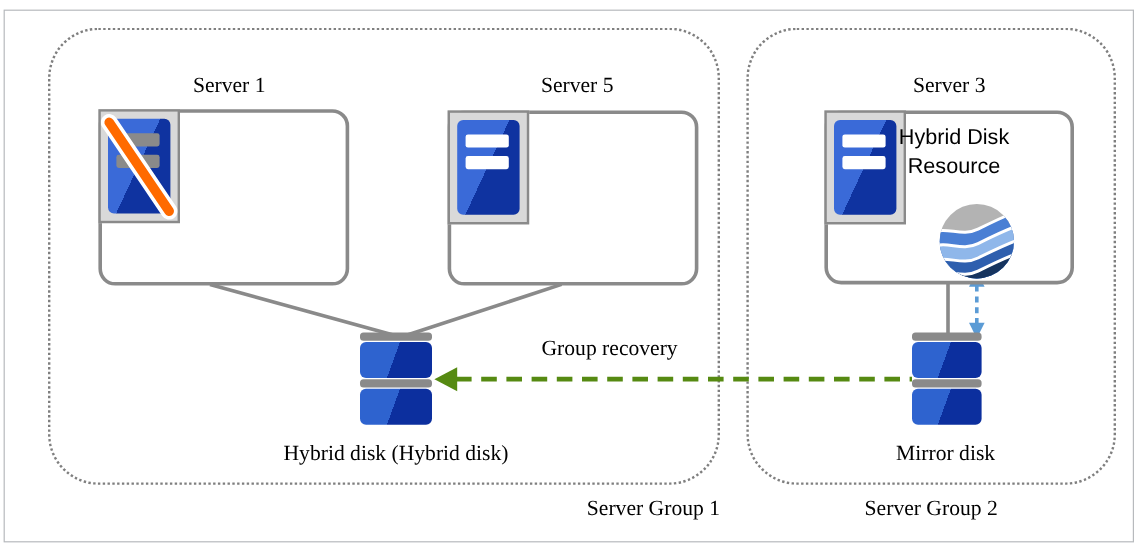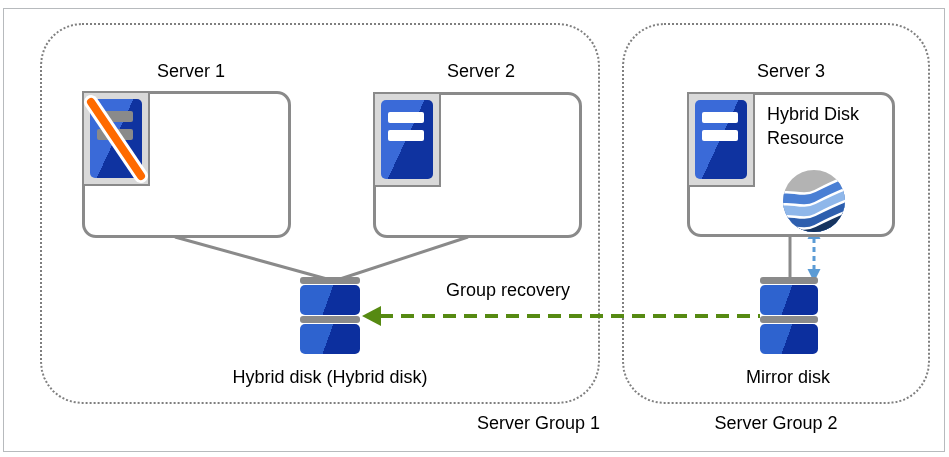--- a/index.html
+++ b/index.html
@@ -12,36 +12,36 @@
     border:1px solid #b7babd;
   }
   .group {
     position:absolute; border:2px dotted #7f7f7f; border-radius:42px;
     box-sizing:border-box; background:transparent;
   }
   #group1 { left:40px; top:23px; width:560px; height:381px; }
   #group2 { left:622px; top:23px; width:308px; height:381px; }
 
   .txt { position:absolute; font-size:18px; line-height:21px; white-space:nowrap; }
-  .center { text-align:center; }
+  .center { text-align:center;font-family:Liberation Serif, serif; }
 
   #s1name { left:111px; top:61px; width:160px; }
   #s2name { left:401px; top:61px; width:160px; }
   #s3name { left:711px; top:61px; width:160px; }
 
   #group1-label { left:40px;  top:413px; width:560px;text-align:right; }
   #group2-label { left:622px; top:413px; width:308px; }
 
   #disk1-label { left:205px; top:367px; width:250px; }
   #disk2-label { left:713px; top:367px; width:150px; }
 
   #mirror-label { left:428px; top:280px; width:160px; }
 
   #resource-label {
-    left:767px; top:102px; width:122px; white-space:normal; line-height:24px;
+    left:734px; top:102px; width:122px; white-space:normal; line-height:24px;text-align:center;
   }
 
   .server-box {
     position:absolute; background:#fff; border:3px solid #8a8a8a;
     border-radius:14px; box-sizing:border-box;
   }
   #s1box { left:82px;  top:91px; width:209px; height:147px; }
   #s2box { left:373px; top:92px; width:209px; height:146px; }
   #s3box { left:687px; top:92px; width:208px; height:145px; }
 
@@ -108,21 +108,21 @@
       <line x1="380" y1="316" x2="760" y2="316" stroke="#568a12" stroke-width="4" stroke-dasharray="13 8"></line>
       <polygon points="362,316 381,306 381,326" fill="#568a12"></polygon>
     </g>
   </svg>
 
   <div class="server-box" id="s1box"></div>
   <div class="server-box" id="s2box"></div>
   <div class="server-box" id="s3box"></div>
 
   <div class="txt center" id="s1name">Server 1</div>
-  <div class="txt center" id="s2name">Server 2</div>
+  <div class="txt center" id="s2name">Server 5</div>
   <div class="txt center" id="s3name">Server 3</div>
 
   <div class="server-icon failed" id="s1icon">
     <div class="tower">
       <div class="bar b1"></div>
       <div class="bar b2"></div>
     </div>
     <svg class="slash" viewBox="0 0 64 91">
       <line x1="7" y1="9" x2="57" y2="83" stroke="#ffffff" stroke-width="14" stroke-linecap="round"></line>
       <line x1="7" y1="9" x2="57" y2="83" stroke="#ff6a00" stroke-width="8" stroke-linecap="round"></line>

